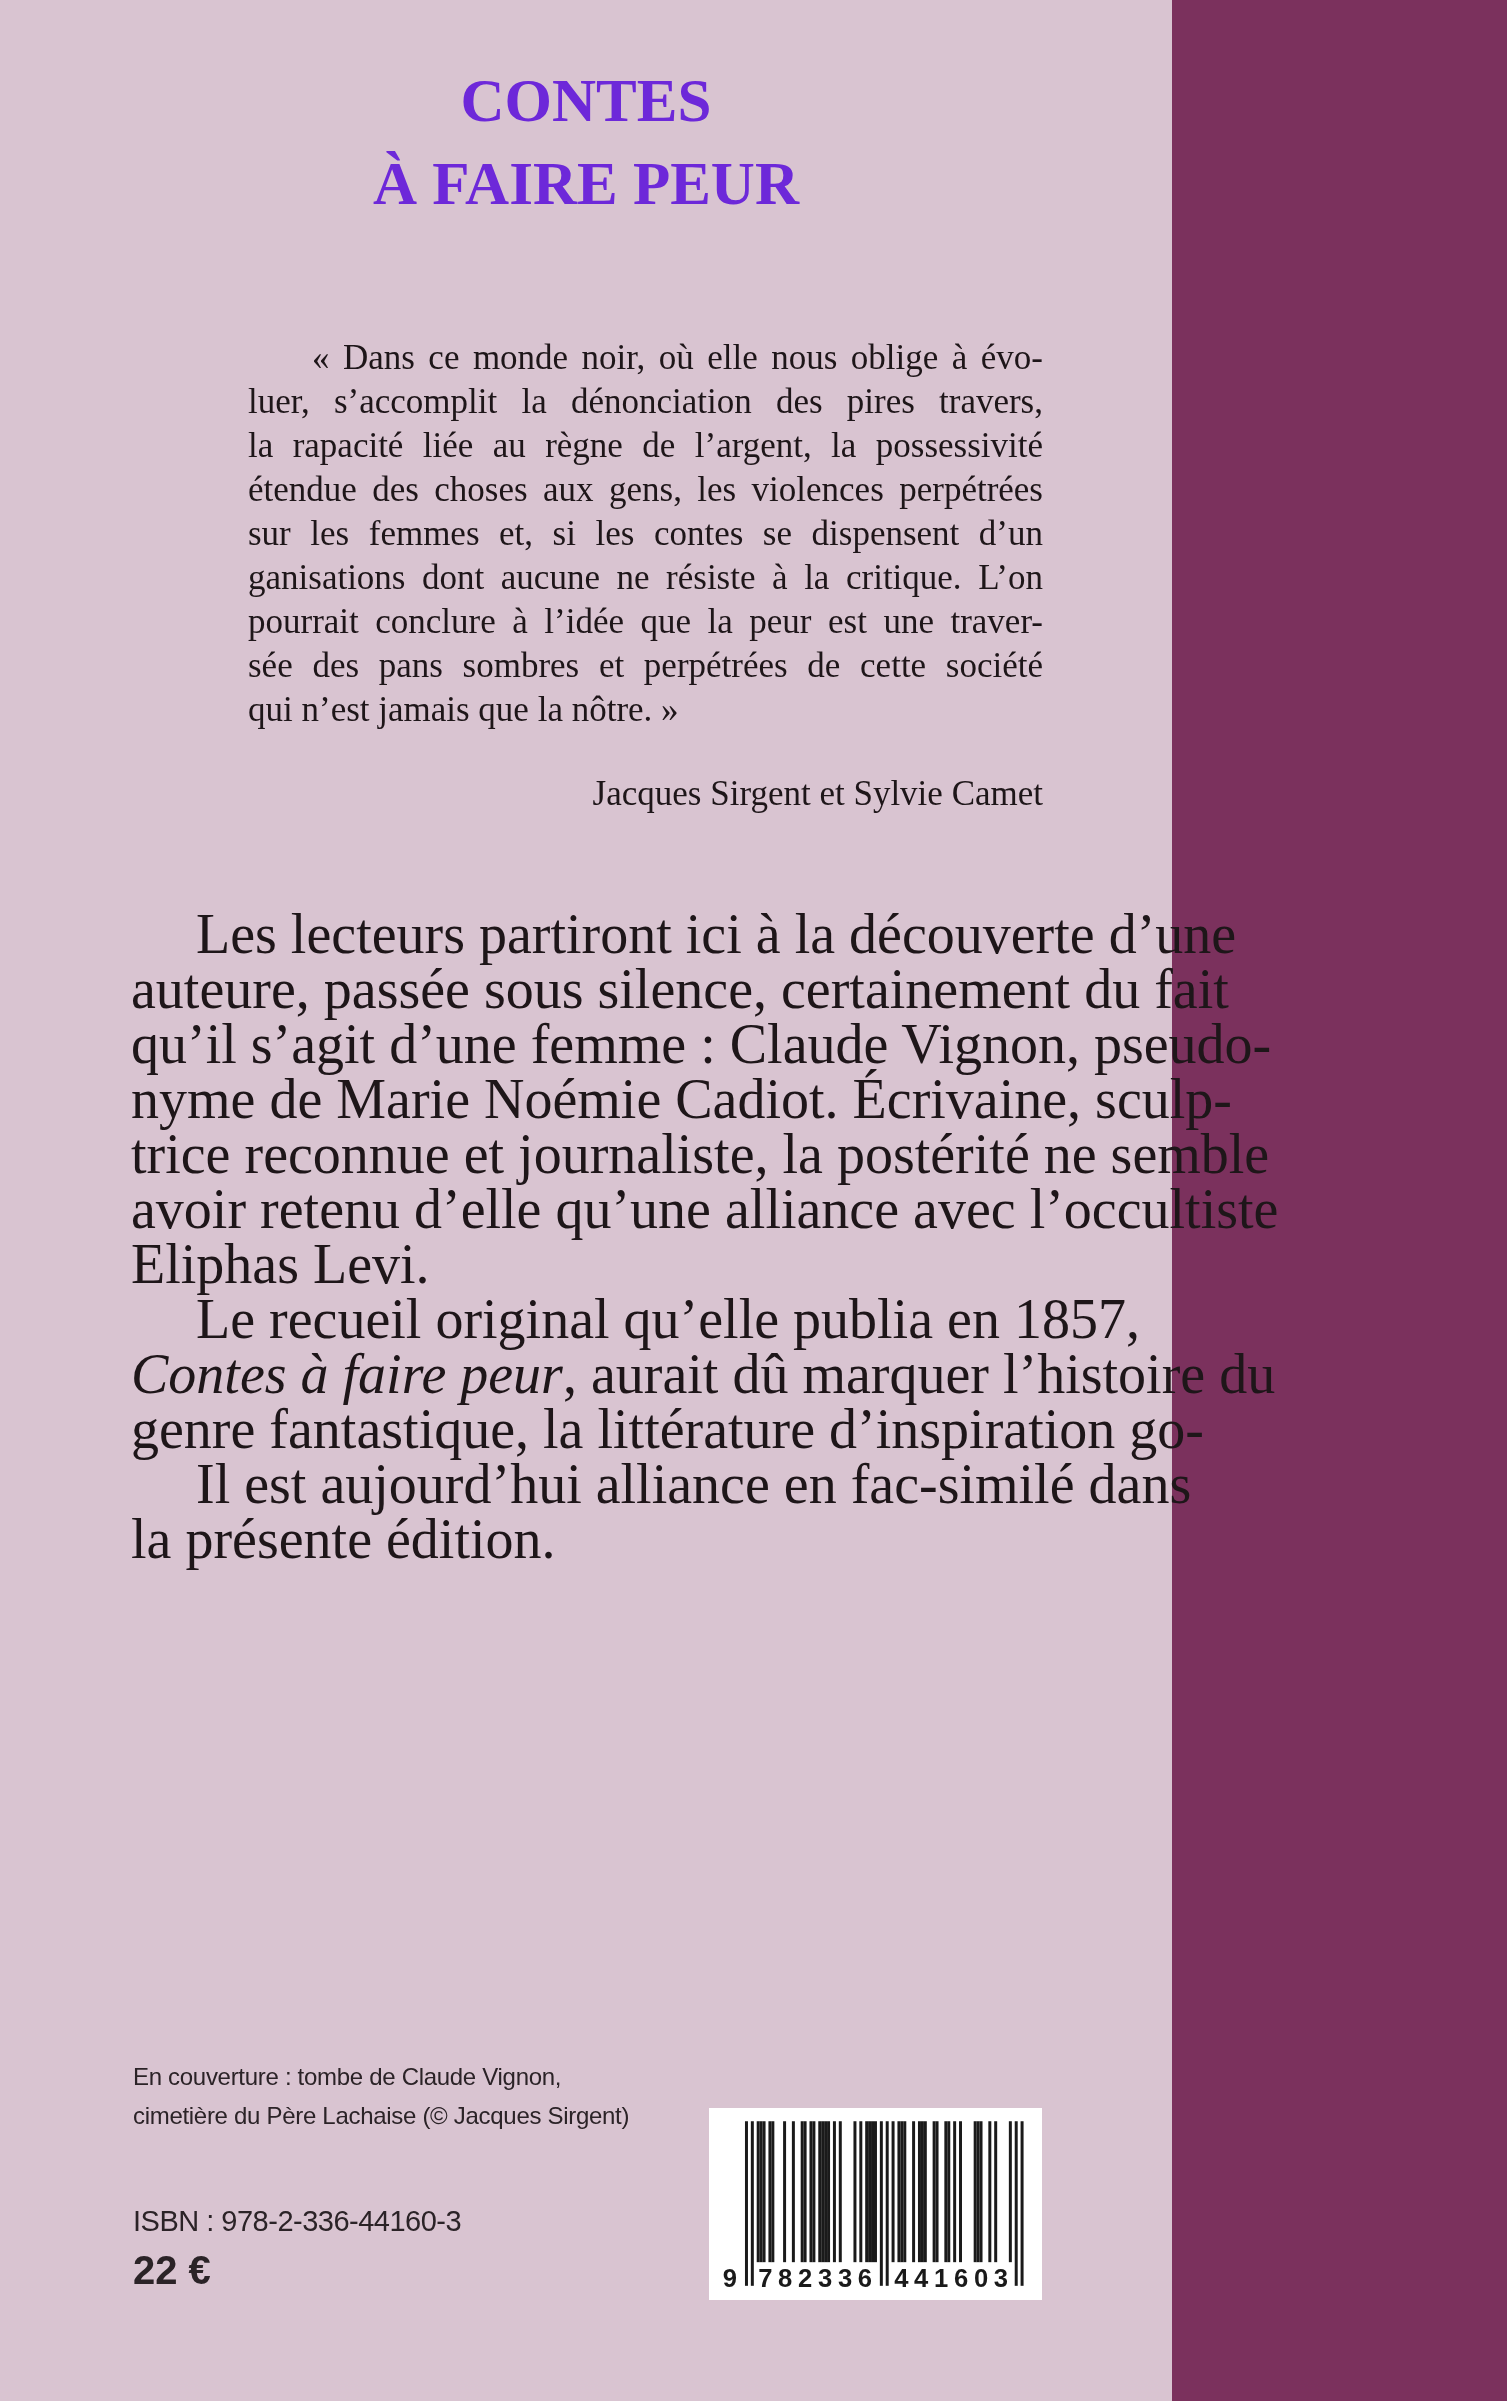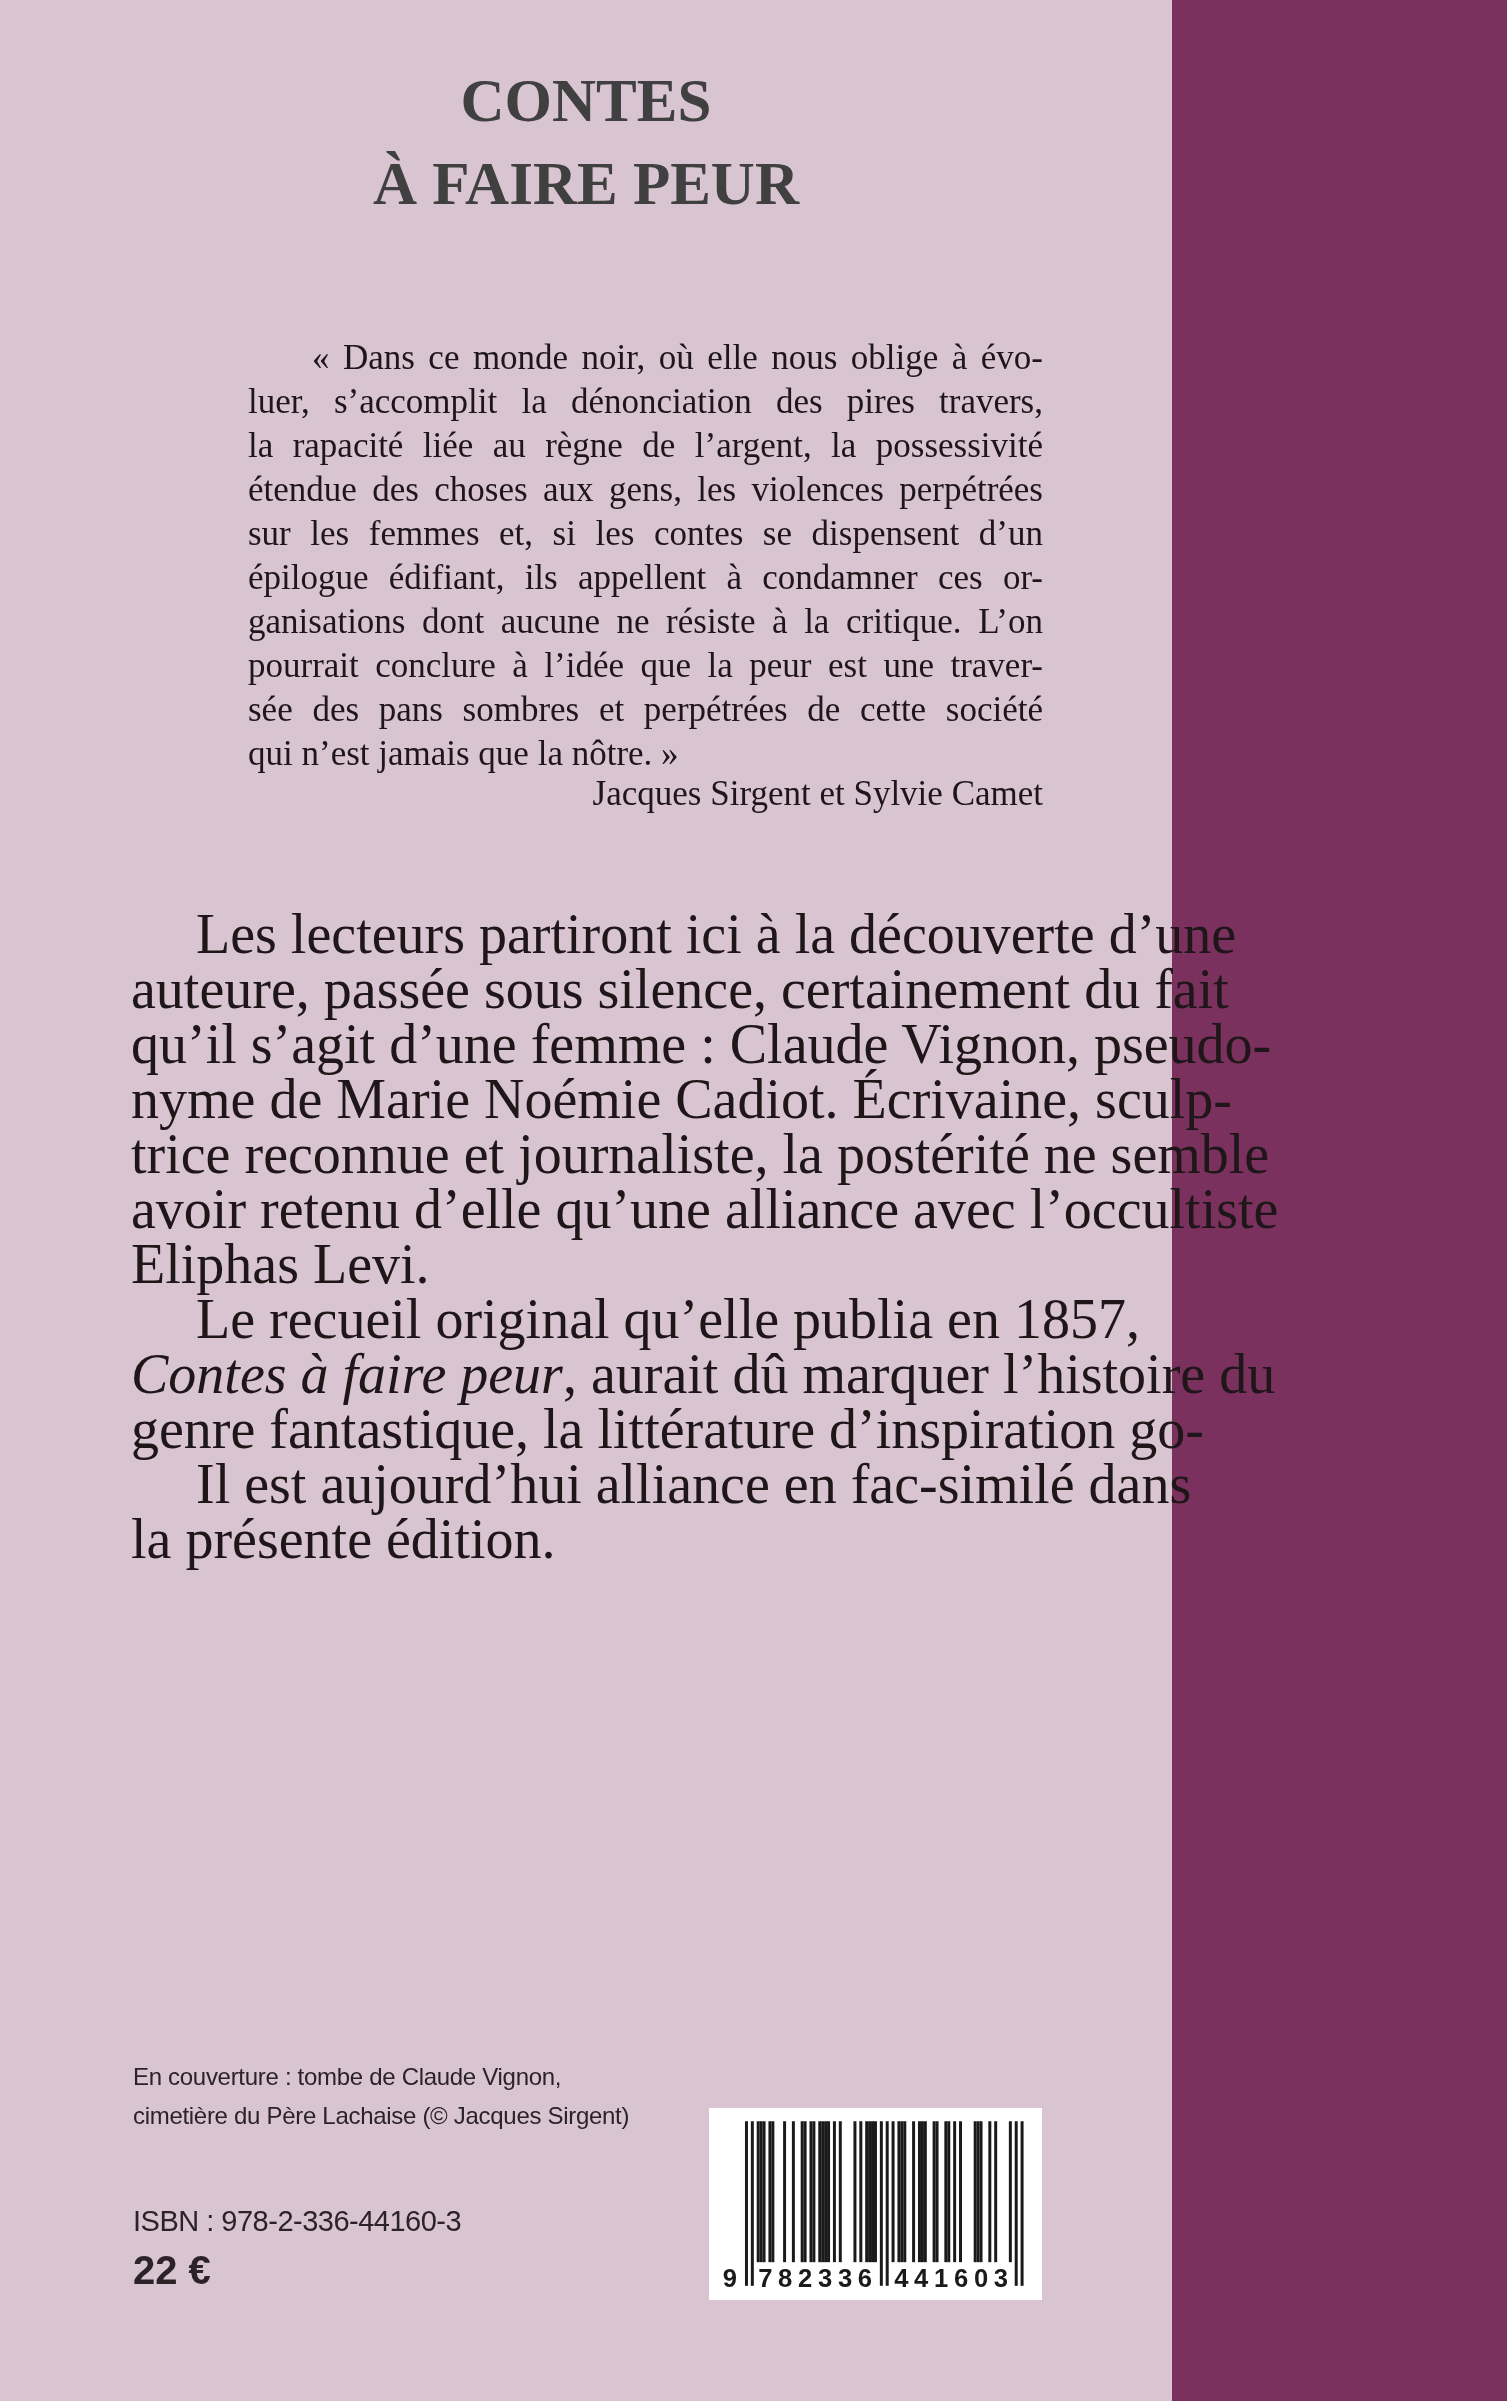--- a/index.html
+++ b/index.html
@@ -8,21 +8,21 @@
       background: #d9c4d1;
       font-family: "Liberation Serif", "DejaVu Serif", serif;
       color: #1e1619;
     }
     .spine-strip {
       position: absolute; left: 1172px; top: 0; width: 336px; height: 2402px;
       background: #7b315d;
     }
     .title {
       position: absolute; left: 0; width: 1172px; top: 59px;
-      text-align: center; color: #404040; font-weight: bold;
+      text-align: center; color: #6d28d9; font-weight: bold;
       font-family: "Liberation Serif", "DejaVu Serif", serif;
       font-size: 61px; line-height: 83px; letter-spacing: 0px;
     }
     .title .line { display: block; }
     .quote {
       position: absolute; left: 248px; width: 795px; top: 336px;
       font-size: 35px; line-height: 44px;
       text-align: justify; hyphens: manual;
     }
     .quote .line { display: block; text-align: justify; text-align-last: justify; white-space: nowrap; }
@@ -78,21 +78,20 @@
   <span class="line">CONTES</span>
   <span class="line">À FAIRE PEUR</span>
 </h1>
 
 <div class="quote">
   <span class="line first">« Dans ce monde noir, où elle nous oblige à évo-</span>
   <span class="line">luer, s’accomplit la dénonciation des pires travers,</span>
   <span class="line">la rapacité liée au règne de l’argent, la possessivité</span>
   <span class="line">étendue des choses aux gens, les violences perpétrées</span>
   <span class="line">sur les femmes et, si les contes se dispensent d’un</span>
-  <span class="line">épilogue édifiant, ils appellent à condamner ces or-</span>
   <span class="line">ganisations dont aucune ne résiste à la critique. L’on</span>
   <span class="line">pourrait conclure à l’idée que la peur est une traver-</span>
   <span class="line">sée des pans sombres et perpétrées de cette société</span>
   <span class="line last">qui n’est jamais que la nôtre. »</span>
 </div>
 <div class="attribution">Jacques Sirgent et Sylvie Camet</div>
 
 <div class="body-text">
   <span class="line indent">Les lecteurs partiront ici à la découverte d’une</span>
   <span class="line">auteure, passée sous silence, certainement du fait</span>

